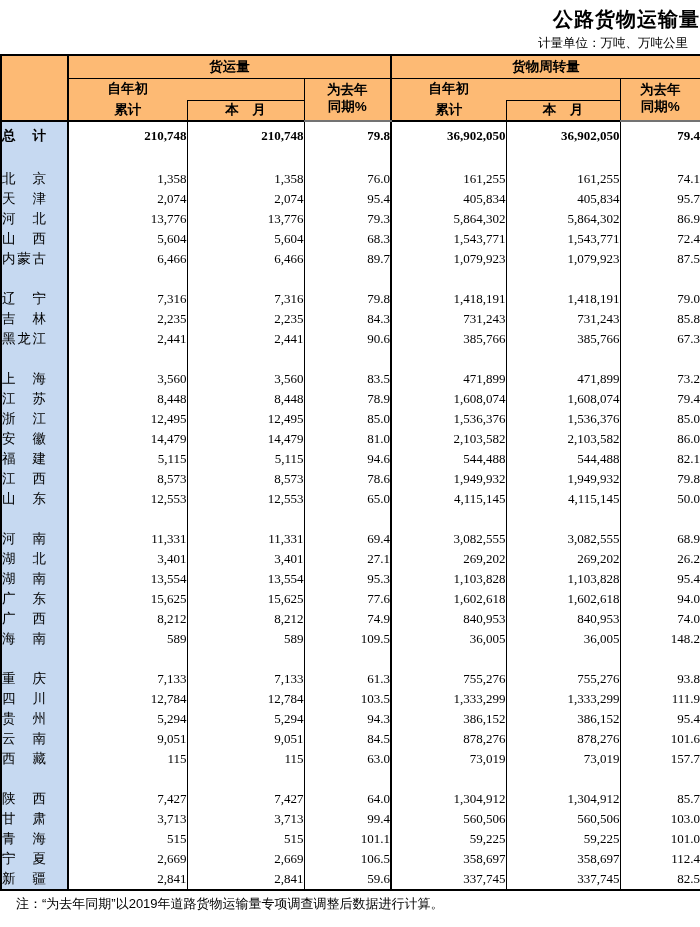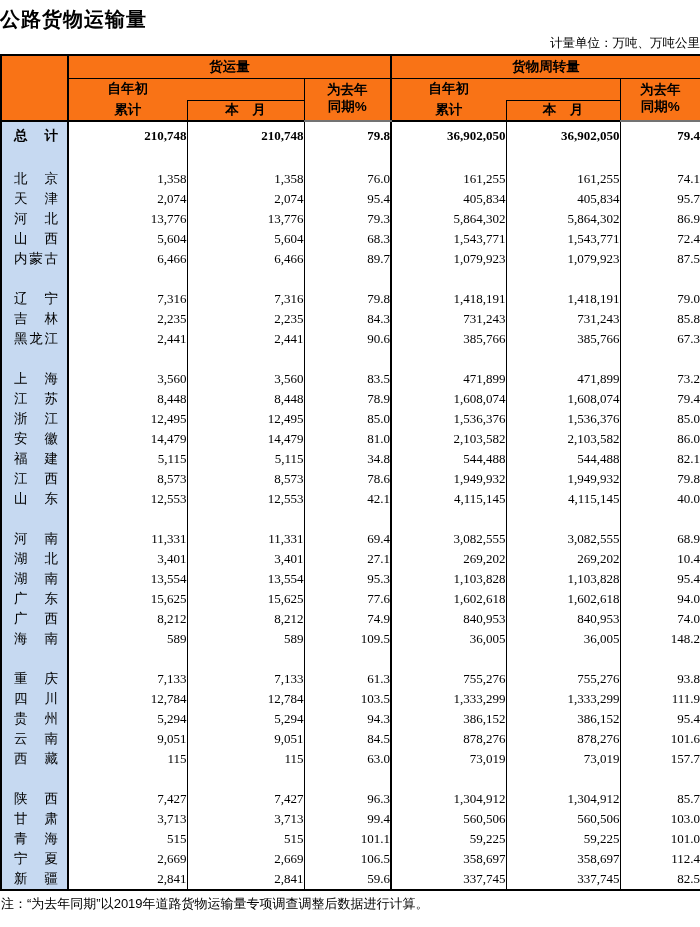--- a/index.html
+++ b/index.html
@@ -2,36 +2,36 @@
 <html><head>
 <meta charset="utf-8">
 <style>
   html,body{margin:0;padding:0;}
   body{
     width:700px;height:927px;background:#ffffff;color:#000;
     font-family:"Liberation Sans","DejaVu Sans",sans-serif;
     position:relative;overflow:hidden;
   }
   .page-title{
-    text-align:left;font-size:20px;font-weight:bold;
+    text-align:right;font-size:20px;font-weight:bold;
     margin:6px 0 2px 0;letter-spacing:1px;
   }
   .unit-note{
-    text-align:right;font-size:12.5px;padding-right:0;margin-bottom:2px;
+    text-align:right;font-size:12.5px;padding-right:12px;margin-bottom:2px;
   }
   table.freight{
     width:700px;border-collapse:collapse;table-layout:fixed;
     border:2px solid #000;
   }
   table.freight th, table.freight td{
     padding:0;margin:0;overflow:hidden;white-space:nowrap;
   }
   
   thead th{
-    background:#f97316;font-weight:bold;font-size:13.5px;text-align:center;
+    background:#fdba74;font-weight:bold;font-size:13.5px;text-align:center;
   }
   tr.hrow1{height:23px;}
   tr.hrow2{height:22px;}
   tr.hrow3{height:21px;}
   th.region-blank{border-right:2px solid #000;border-bottom:2px solid #000;}
   th.section{border-bottom:1px solid #000;}
   th.section-l{border-right:2px solid #000;}
   th.since-start{text-align:center;vertical-align:middle;}
   th.since-start.sv1{padding-right:117px;}
   th.since-start.sv2{padding-right:114px;}
@@ -40,32 +40,32 @@
   th.leiji{border-bottom:2px solid #000;}
   th.benyue{border-top:1px solid #000;border-left:1px solid #000;border-bottom:2px solid #000;text-align:center;}
   
   tbody td{font-size:13px;height:20px;}
   tbody tr.total td{height:27px;font-weight:bold;}
   td.region{
     background:#c6d9f1;border-right:2px solid #000;
     padding-left:9px;font-size:13.5px;
   }
   .rname{
-    display:inline-block;width:44px;text-align:justify;text-align-last:justify;padding-left:12px;
+    display:inline-block;width:44px;text-align:justify;text-align-last:justify;
   }
   td.num{
     text-align:right;padding-right:4px;
     font-family:"Liberation Serif","DejaVu Serif",serif;
   }
   td.c1,td.c2{border-right:1px solid #000;}
   td.c3{border-right:2px solid #000;}
   td.c4,td.c5{border-right:1px solid #000;}
   td.c6{border-right:2px solid #000;}
   .footnote{
-    font-size:13px;margin-top:4px;padding-left:1px;
+    font-size:13px;margin-top:4px;padding-left:16px;
   }
 </style>
 </head>
 <body>
 
 <div class="page-title">公路货物运输量</div>
 <div class="unit-note">计量单位：万吨、万吨公里</div>
 
 <table class="freight">
   <colgroup>
@@ -244,42 +244,42 @@
         <td class="num c2">14,479</td>
         <td class="num c3">81.0</td>
         <td class="num c4">2,103,582</td>
         <td class="num c5">2,103,582</td>
         <td class="num c6">86.0</td>
       </tr>
       <tr class="data">
         <td class="region"><span class="rname">福建</span></td>
         <td class="num c1">5,115</td>
         <td class="num c2">5,115</td>
-        <td class="num c3">34.8</td>
+        <td class="num c3">94.6</td>
         <td class="num c4">544,488</td>
         <td class="num c5">544,488</td>
         <td class="num c6">82.1</td>
       </tr>
       <tr class="data">
         <td class="region"><span class="rname">江西</span></td>
         <td class="num c1">8,573</td>
         <td class="num c2">8,573</td>
         <td class="num c3">78.6</td>
         <td class="num c4">1,949,932</td>
         <td class="num c5">1,949,932</td>
         <td class="num c6">79.8</td>
       </tr>
       <tr class="data">
         <td class="region"><span class="rname">山东</span></td>
         <td class="num c1">12,553</td>
         <td class="num c2">12,553</td>
-        <td class="num c3">42.1</td>
+        <td class="num c3">65.0</td>
         <td class="num c4">4,115,145</td>
         <td class="num c5">4,115,145</td>
-        <td class="num c6">40.0</td>
+        <td class="num c6">50.0</td>
       </tr>
       <tr class="spacer">
         <td class="region"></td>
         <td class="num c1"></td>
         <td class="num c2"></td>
         <td class="num c3"></td>
         <td class="num c4"></td>
         <td class="num c5"></td>
         <td class="num c6"></td>
       </tr>
@@ -292,21 +292,21 @@
         <td class="num c5">3,082,555</td>
         <td class="num c6">68.9</td>
       </tr>
       <tr class="data">
         <td class="region"><span class="rname">湖北</span></td>
         <td class="num c1">3,401</td>
         <td class="num c2">3,401</td>
         <td class="num c3">27.1</td>
         <td class="num c4">269,202</td>
         <td class="num c5">269,202</td>
-        <td class="num c6">10.4</td>
+        <td class="num c6">26.2</td>
       </tr>
       <tr class="data">
         <td class="region"><span class="rname">湖南</span></td>
         <td class="num c1">13,554</td>
         <td class="num c2">13,554</td>
         <td class="num c3">95.3</td>
         <td class="num c4">1,103,828</td>
         <td class="num c5">1,103,828</td>
         <td class="num c6">95.4</td>
       </tr>
@@ -397,21 +397,21 @@
         <td class="num c2"></td>
         <td class="num c3"></td>
         <td class="num c4"></td>
         <td class="num c5"></td>
         <td class="num c6"></td>
       </tr>
       <tr class="data">
         <td class="region"><span class="rname">陕西</span></td>
         <td class="num c1">7,427</td>
         <td class="num c2">7,427</td>
-        <td class="num c3">96.3</td>
+        <td class="num c3">64.0</td>
         <td class="num c4">1,304,912</td>
         <td class="num c5">1,304,912</td>
         <td class="num c6">85.7</td>
       </tr>
       <tr class="data">
         <td class="region"><span class="rname">甘肃</span></td>
         <td class="num c1">3,713</td>
         <td class="num c2">3,713</td>
         <td class="num c3">99.4</td>
         <td class="num c4">560,506</td>

